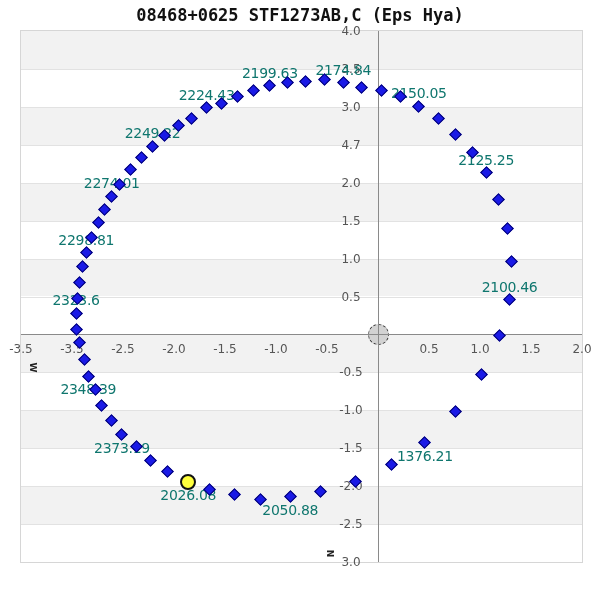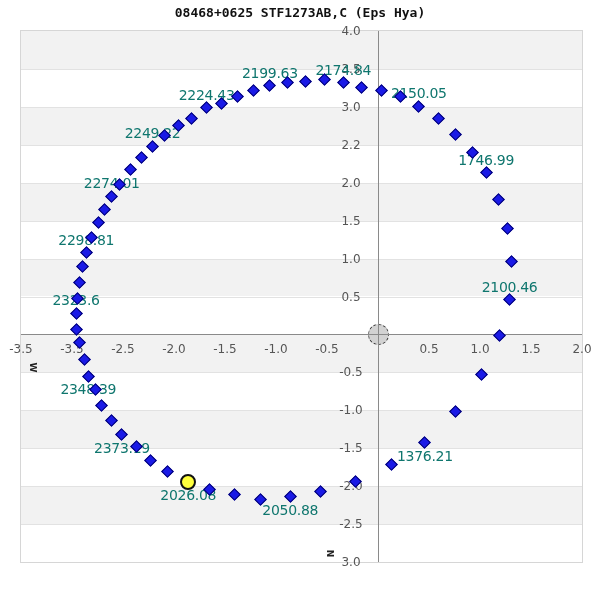--- a/index.html
+++ b/index.html
@@ -1,18 +1,18 @@
 <!DOCTYPE html>
 <html><head>
 <meta charset="utf-8">
 <style>
   html,body{margin:0;padding:0;background:#ffffff;}
   body{width:600px;height:600px;position:relative;font-family:"DejaVu Sans",sans-serif;overflow:hidden;}
   #title{position:absolute;top:5px;left:0;width:600px;text-align:center;
-         font-family:"DejaVu Sans Mono",monospace;font-weight:bold;font-size:13px;color:#111;}
+         font-family:"DejaVu Sans Mono",monospace;font-weight:bold;font-size:17px;color:#111;}
   #plot{position:absolute;left:20px;top:30px;width:561px;height:531px;
         border:1px solid #d6d6d6;box-sizing:content-box;background:#ffffff;}
   .band{position:absolute;left:0;width:100%;box-sizing:border-box;}
   .band.gray{background:#f2f2f2;}
   .band.white{background:#ffffff;}
   .band.bline{border-top:1px solid #e2e2e2;}
   .axisline{position:absolute;background:#8a8a8a;z-index:3;}
   .ytick{position:absolute;width:44px;text-align:center;font-size:12px;color:#565656;z-index:4;line-height:14px;}
   .xtick{position:absolute;width:44px;text-align:center;font-size:12px;color:#565656;z-index:4;line-height:14px;}
   .dirlabel{position:absolute;font-size:9px;font-weight:bold;color:#222;z-index:4;
@@ -44,21 +44,21 @@
     <div class="band gray bline" style="top: 379.286px; height: 37.9286px;"></div>
     <div class="band white bline" style="top: 417.214px; height: 37.9286px;"></div>
     <div class="band gray bline" style="top: 455.143px; height: 37.9286px;"></div>
     <div class="band white bline" style="top: 493.071px; height: 37.9286px;"></div>
     <div id="origin" style="left: 346.5px; top: 292.929px;"></div>
     <div class="axisline" style="left: 357px; top: 0px; width: 1px; height: 531px;"></div>
     <div class="axisline" style="left: 0px; top: 303.429px; width: 561px; height: 1px;"></div>
     <div class="ytick" style="left: 308px; top: -7px;">4.0</div>
     <div class="ytick" style="left: 308px; top: 30.9286px;">3.5</div>
     <div class="ytick" style="left: 308px; top: 68.8571px;">3.0</div>
-    <div class="ytick" style="left: 308px; top: 106.786px;">2.2</div>
+    <div class="ytick" style="left: 308px; top: 106.786px;">4.7</div>
     <div class="ytick" style="left: 308px; top: 144.714px;">2.0</div>
     <div class="ytick" style="left: 308px; top: 182.643px;">1.5</div>
     <div class="ytick" style="left: 308px; top: 220.571px;">1.0</div>
     <div class="ytick" style="left: 308px; top: 258.5px;">0.5</div>
     <div class="ytick" style="left: 308px; top: 334.357px;">-0.5</div>
     <div class="ytick" style="left: 308px; top: 372.286px;">-1.0</div>
     <div class="ytick" style="left: 308px; top: 410.214px;">-1.5</div>
     <div class="ytick" style="left: 308px; top: 448.143px;">-2.0</div>
     <div class="ytick" style="left: 308px; top: 486.071px;">-2.5</div>
     <div class="ytick" style="left: 308px; top: 524px;">3.0</div>
@@ -72,21 +72,21 @@
     <div class="xtick" style="left: 386px; top: 311.429px;">0.5</div>
     <div class="xtick" style="left: 437px; top: 311.429px;">1.0</div>
     <div class="xtick" style="left: 488px; top: 311.429px;">1.5</div>
     <div class="xtick" style="left: 539px; top: 311.429px;">2.0</div>
     <div class="dirlabel" style="left: 7px; top: 332.429px;">W</div>
     <div class="dirlabel" style="left: 305px; top: 518px;">N</div>
     <div class="epoch" style="left: 135.28px; top: 456.591px;">2026.08</div>
     <div class="epoch" style="left: 237.28px; top: 471.763px;">2050.88</div>
     <div class="epoch" style="left: 371.92px; top: 417.904px;">1376.21</div>
     <div class="epoch" style="left: 456.58px; top: 248.534px;">2100.46</div>
-    <div class="epoch" style="left: 433.12px; top: 121.853px;">1746.99</div>
+    <div class="epoch" style="left: 433.12px; top: 121.853px;">2125.25</div>
     <div class="epoch" style="left: 365.8px; top: 55.0986px;">2150.05</div>
     <div class="epoch" style="left: 290.32px; top: 31.5829px;">2174.84</div>
     <div class="epoch" style="left: 216.88px; top: 34.6171px;">2199.63</div>
     <div class="epoch" style="left: 153.64px; top: 56.6157px;">2224.43</div>
     <div class="epoch" style="left: 99.58px; top: 95.3029px;">2249.22</div>
     <div class="epoch" style="left: 58.78px; top: 145.369px;">2274.01</div>
     <div class="epoch" style="left: 33.28px; top: 201.503px;">2298.81</div>
     <div class="epoch" style="left: 23.08px; top: 262.189px;">2323.6</div>
     <div class="epoch" style="left: 35.32px; top: 351.15px;">2348.39</div>
     <div class="epoch" style="left: 68.98px; top: 409.56px;">2373.19</div>

